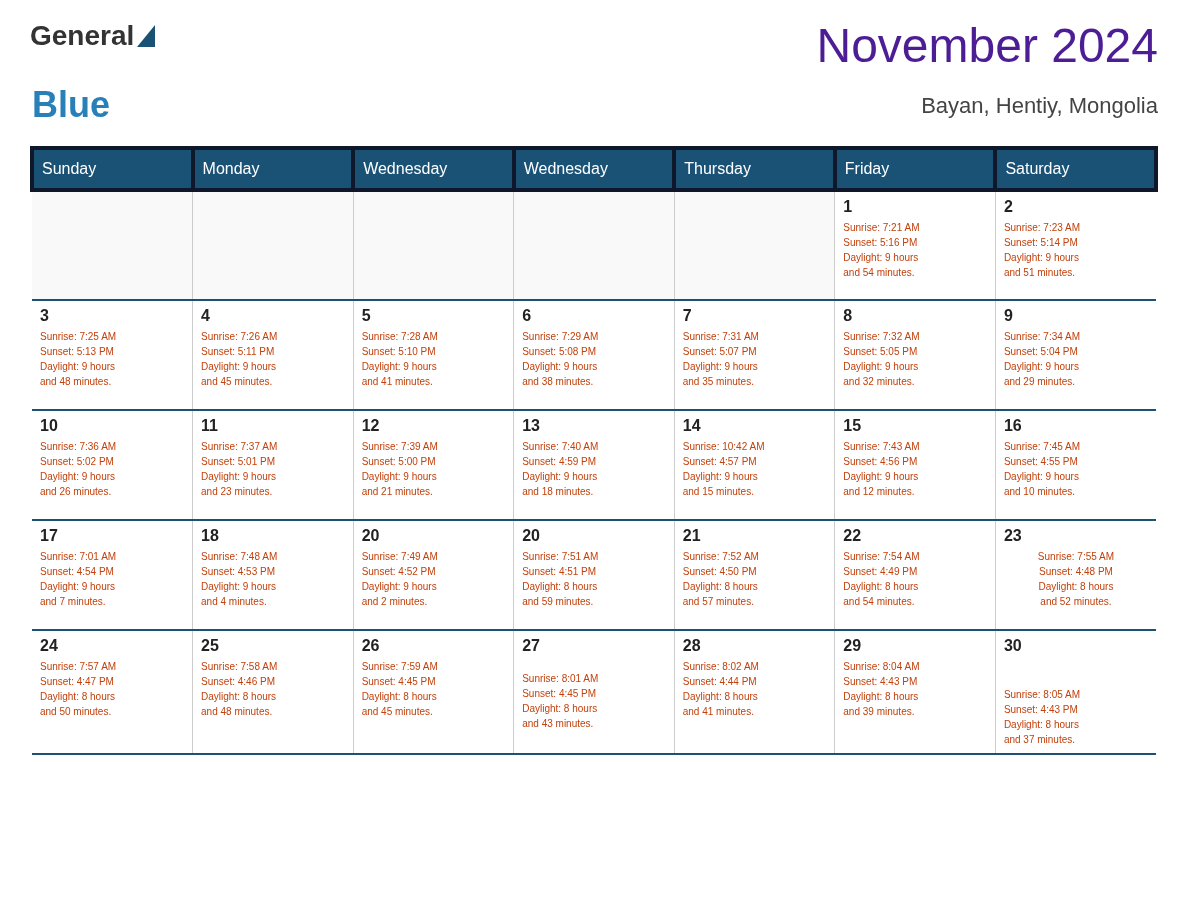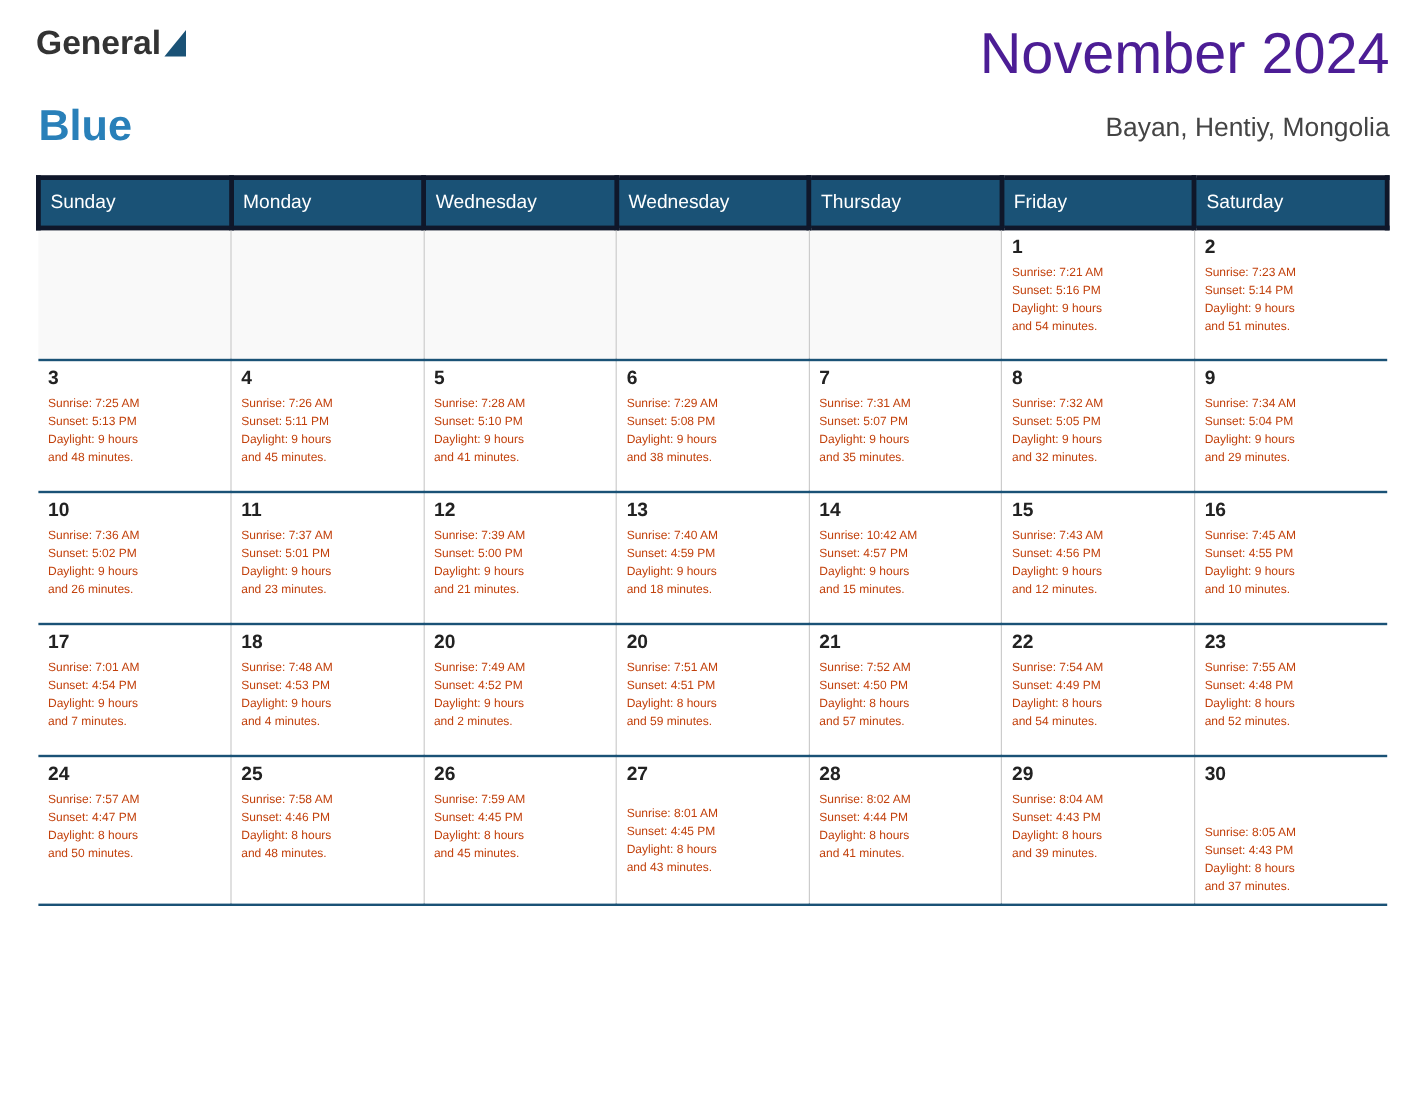--- a/index.html
+++ b/index.html
@@ -299,21 +299,21 @@
         </td>
         <td>
           <span class="day-number">22</span>
           <div class="day-info" style="white-space: pre-line;">Sunrise: 7:54 AM
 Sunset: 4:49 PM
 Daylight: 8 hours
 and 54 minutes.</div>
         </td>
         <td>
           <span class="day-number">23</span>
-          <div class="day-info" style="white-space: pre-line;">Sunrise: 7:55 AM
+          <div class="day-info" style="white-space: pre-line; text-align: center;">Sunrise: 7:55 AM
 Sunset: 4:48 PM
 Daylight: 8 hours
 and 52 minutes.</div>
         </td>
       </tr>
       <tr>
         <td>
           <span class="day-number">24</span>
           <div class="day-info" style="white-space: pre-line;">Sunrise: 7:57 AM
 Sunset: 4:47 PM

